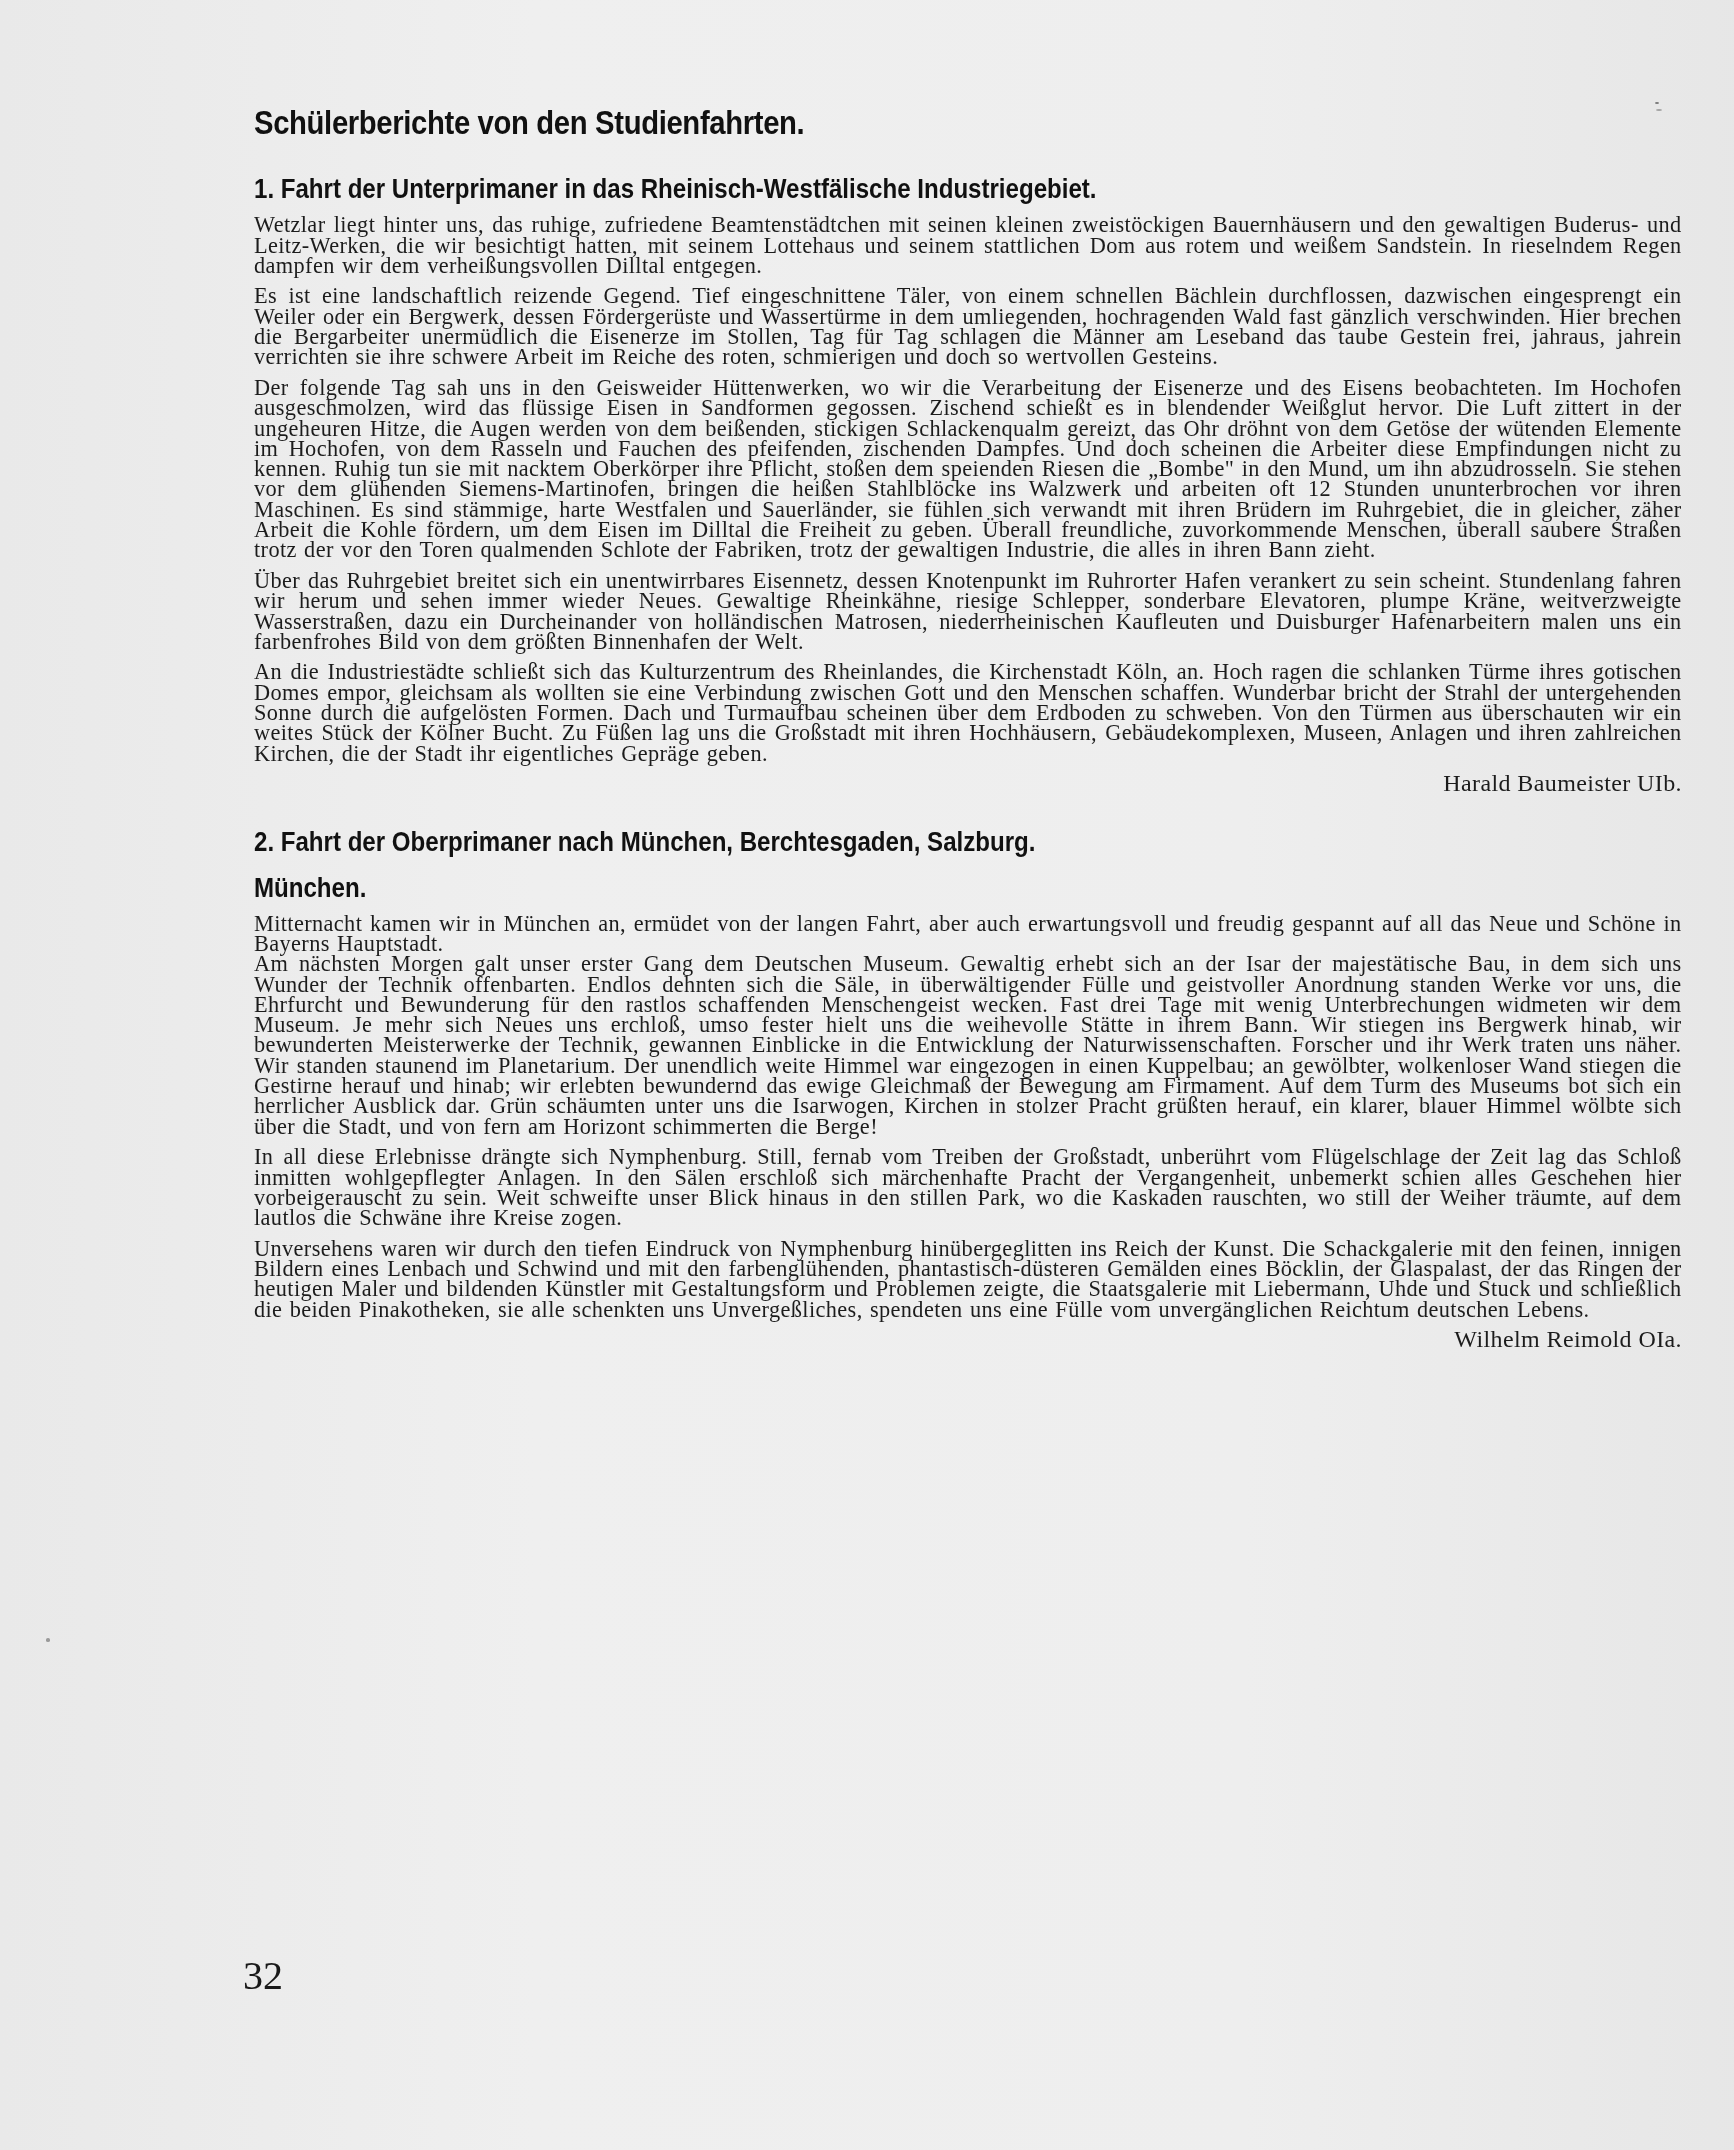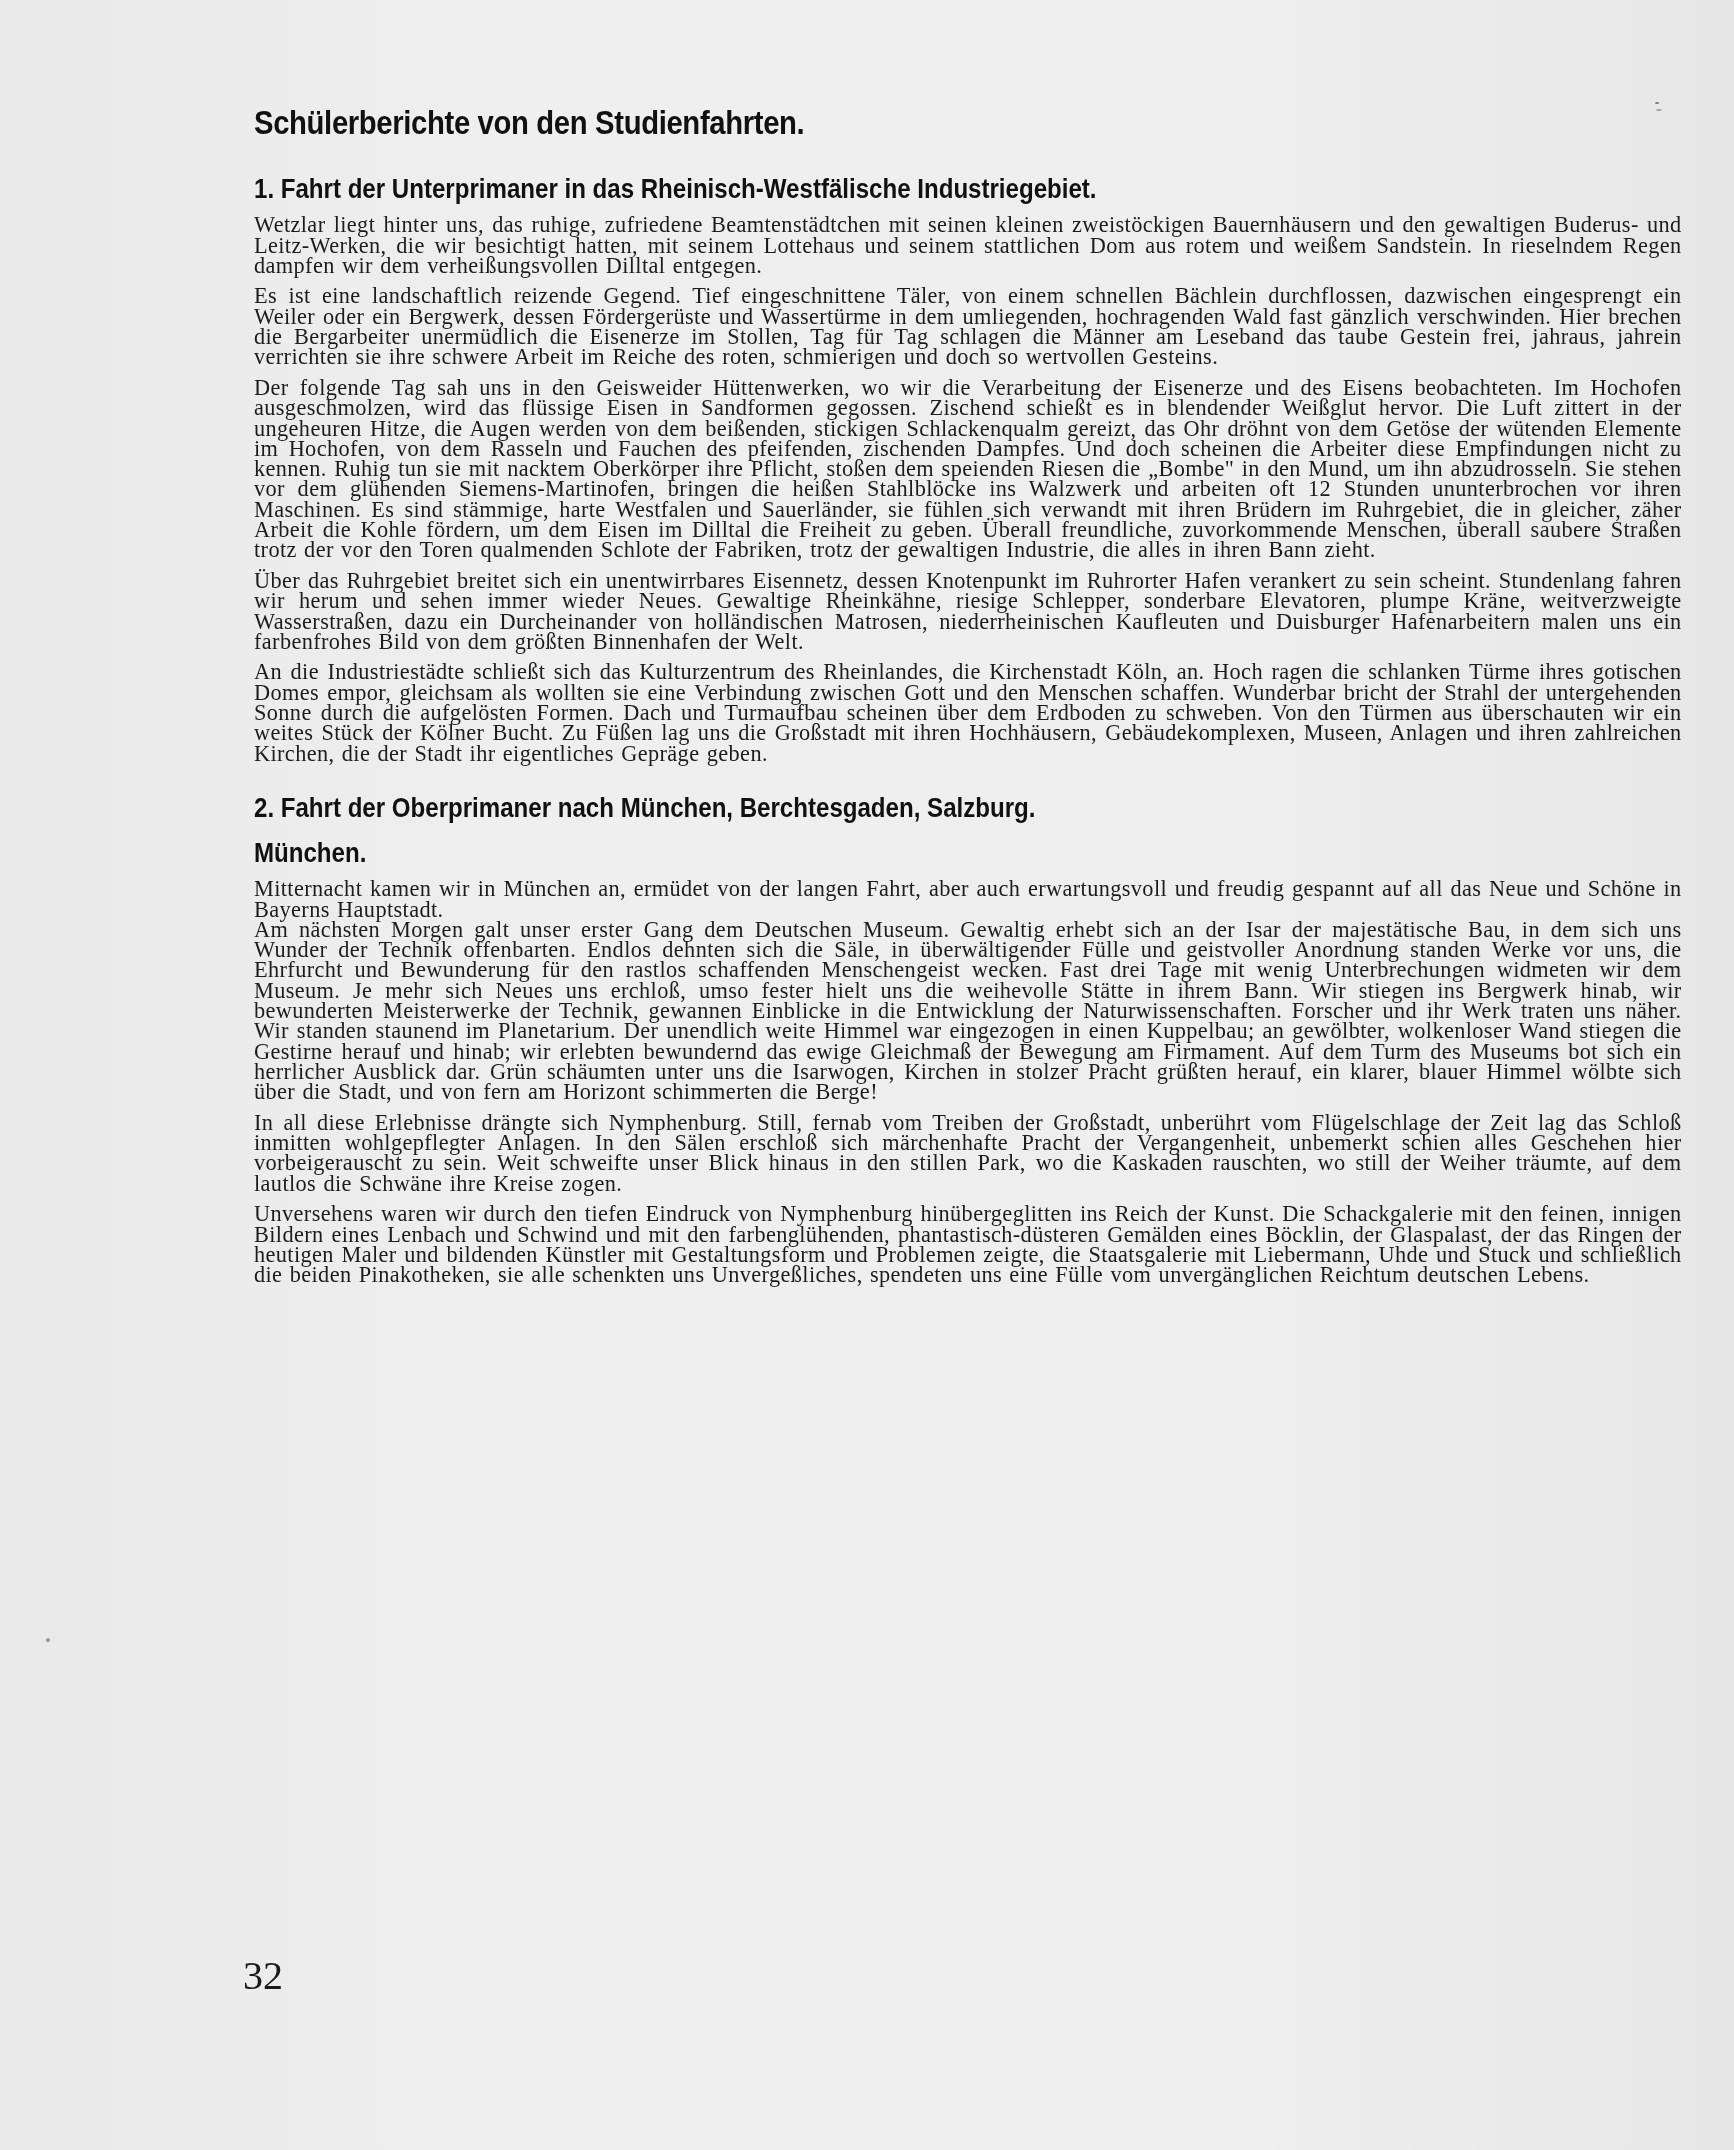--- a/index.html
+++ b/index.html
@@ -109,31 +109,33 @@
 
     <section>
       <h2 class="h2 sec1">1. Fahrt der Unterprimaner in das Rheinisch-Westfälische Industriegebiet.</h2>
       <div class="sec1-body">
         <p class="para">Wetzlar liegt hinter uns, das ruhige, zufriedene Beamtenstädtchen mit seinen kleinen zweistöckigen Bauernhäusern und den gewaltigen Buderus- und Leitz-Werken, die wir besichtigt hatten, mit seinem Lottehaus und seinem stattlichen Dom aus rotem und weißem Sandstein. In rieselndem Regen dampfen wir dem verheißungsvollen Dilltal entgegen.</p>
         <p class="para">Es ist eine landschaftlich reizende Gegend. Tief eingeschnittene Täler, von einem schnellen Bächlein durchflossen, dazwischen eingesprengt ein Weiler oder ein Bergwerk, dessen Fördergerüste und Wassertürme in dem umliegenden, hochragenden Wald fast gänzlich verschwinden. Hier brechen die Bergarbeiter unermüdlich die Eisenerze im Stollen, Tag für Tag schlagen die Männer am Leseband das taube Gestein frei, jahraus, jahrein verrichten sie ihre schwere Arbeit im Reiche des roten, schmierigen und doch so wertvollen Gesteins.</p>
         <p class="para">Der folgende Tag sah uns in den Geisweider Hüttenwerken, wo wir die Verarbeitung der Eisenerze und des Eisens beobachteten. Im Hochofen ausgeschmolzen, wird das flüssige Eisen in Sandformen gegossen. Zischend schießt es in blendender Weißglut hervor. Die Luft zittert in der ungeheuren Hitze, die Augen werden von dem beißenden, stickigen Schlackenqualm gereizt, das Ohr dröhnt von dem Getöse der wütenden Elemente im Hochofen, von dem Rasseln und Fauchen des pfeifenden, zischenden Dampfes. Und doch scheinen die Arbeiter diese Empfindungen nicht zu kennen. Ruhig tun sie mit nacktem Oberkörper ihre Pflicht, stoßen dem speienden Riesen die „Bombe" in den Mund, um ihn abzudrosseln. Sie stehen vor dem glühenden Siemens-Martinofen, bringen die heißen Stahlblöcke ins Walzwerk und arbeiten oft 12 Stunden ununterbrochen vor ihren Maschinen. Es sind stämmige, harte Westfalen und Sauerländer, sie fühlen sich verwandt mit ihren Brüdern im Ruhrgebiet, die in gleicher, zäher Arbeit die Kohle fördern, um dem Eisen im Dilltal die Freiheit zu geben. Überall freundliche, zuvorkommende Menschen, überall saubere Straßen trotz der vor den Toren qualmenden Schlote der Fabriken, trotz der gewaltigen Industrie, die alles in ihren Bann zieht.</p>
         <p class="para">Über das Ruhrgebiet breitet sich ein unentwirrbares Eisennetz, dessen Knotenpunkt im Ruhrorter Hafen verankert zu sein scheint. Stundenlang fahren wir herum und sehen immer wieder Neues. Gewaltige Rheinkähne, riesige Schlepper, sonderbare Elevatoren, plumpe Kräne, weitverzweigte Wasserstraßen, dazu ein Durcheinander von holländischen Matrosen, niederrheinischen Kaufleuten und Duisburger Hafenarbeitern malen uns ein farbenfrohes Bild von dem größten Binnenhafen der Welt.</p>
         <p class="para">An die Industriestädte schließt sich das Kulturzentrum des Rheinlandes, die Kirchenstadt Köln, an. Hoch ragen die schlanken Türme ihres gotischen Domes empor, gleichsam als wollten sie eine Verbindung zwischen Gott und den Menschen schaffen. Wunderbar bricht der Strahl der untergehenden Sonne durch die aufgelösten Formen. Dach und Turmaufbau scheinen über dem Erdboden zu schweben. Von den Türmen aus überschauten wir ein weites Stück der Kölner Bucht. Zu Füßen lag uns die Großstadt mit ihren Hochhäusern, Gebäudekomplexen, Museen, Anlagen und ihren zahlreichen Kirchen, die der Stadt ihr eigentliches Gepräge geben.</p>
       </div>
+      <div class="signature">Harald Baumeister UIb.</div>
     </section>
 
     <section>
       <h2 class="h2 sec2">2. Fahrt der Oberprimaner nach München, Berchtesgaden, Salzburg.</h2>
       <h2 class="h2 sub">München.</h2>
       <div class="sec2-body">
         <p class="para tight">Mitternacht kamen wir in München an, ermüdet von der langen Fahrt, aber auch erwartungsvoll und freudig gespannt auf all das Neue und Schöne in Bayerns Hauptstadt.</p>
         <p class="para tight">Am nächsten Morgen galt unser erster Gang dem Deutschen Museum. Gewaltig erhebt sich an der Isar der majestätische Bau, in dem sich uns Wunder der Technik offenbarten. Endlos dehnten sich die Säle, in überwältigender Fülle und geistvoller Anordnung standen Werke vor uns, die Ehrfurcht und Bewunderung für den rastlos schaffenden Menschengeist wecken. Fast drei Tage mit wenig Unterbrechungen widmeten wir dem Museum. Je mehr sich Neues uns erchloß, umso fester hielt uns die weihevolle Stätte in ihrem Bann. Wir stiegen ins Bergwerk hinab, wir bewunderten Meisterwerke der Technik, gewannen Einblicke in die Entwicklung der Naturwissenschaften. Forscher und ihr Werk traten uns näher. Wir standen staunend im Planetarium. Der unendlich weite Himmel war eingezogen in einen Kuppelbau; an gewölbter, wolkenloser Wand stiegen die Gestirne herauf und hinab; wir erlebten bewundernd das ewige Gleichmaß der Bewegung am Firmament. Auf dem Turm des Museums bot sich ein herrlicher Ausblick dar. Grün schäumten unter uns die Isarwogen, Kirchen in stolzer Pracht grüßten herauf, ein klarer, blauer Himmel wölbte sich über die Stadt, und von fern am Horizont schimmerten die Berge!</p>
         <p class="para">In all diese Erlebnisse drängte sich Nymphenburg. Still, fernab vom Treiben der Großstadt, unberührt vom Flügelschlage der Zeit lag das Schloß inmitten wohlgepflegter Anlagen. In den Sälen erschloß sich märchenhafte Pracht der Vergangenheit, unbemerkt schien alles Geschehen hier vorbeigerauscht zu sein. Weit schweifte unser Blick hinaus in den stillen Park, wo die Kaskaden rauschten, wo still der Weiher träumte, auf dem lautlos die Schwäne ihre Kreise zogen.</p>
         <p class="para">Unversehens waren wir durch den tiefen Eindruck von Nymphenburg hinübergeglitten ins Reich der Kunst. Die Schackgalerie mit den feinen, innigen Bildern eines Lenbach und Schwind und mit den farbenglühenden, phantastisch-düsteren Gemälden eines Böcklin, der Glaspalast, der das Ringen der heutigen Maler und bildenden Künstler mit Gestaltungsform und Problemen zeigte, die Staatsgalerie mit Liebermann, Uhde und Stuck und schließlich die beiden Pinakotheken, sie alle schenkten uns Unvergeßliches, spendeten uns eine Fülle vom unvergänglichen Reichtum deutschen Lebens.</p>
       </div>
+      <div class="signature">Wilhelm Reimold OIa.</div>
     </section>
   </div>
 
   <div class="page-number">32</div>
 
   <div class="speck" style="left:1655px;top:102px;width:4.4px;height:2.2px;"></div>
   <div class="speck" style="left:1656px;top:109px;width:5.9px;height:2.2px;opacity:0.6;"></div>
   <div class="speck" style="left:46px;top:1638px;width:3.7px;height:3.7px;opacity:0.7;"></div>
 </div>
 

